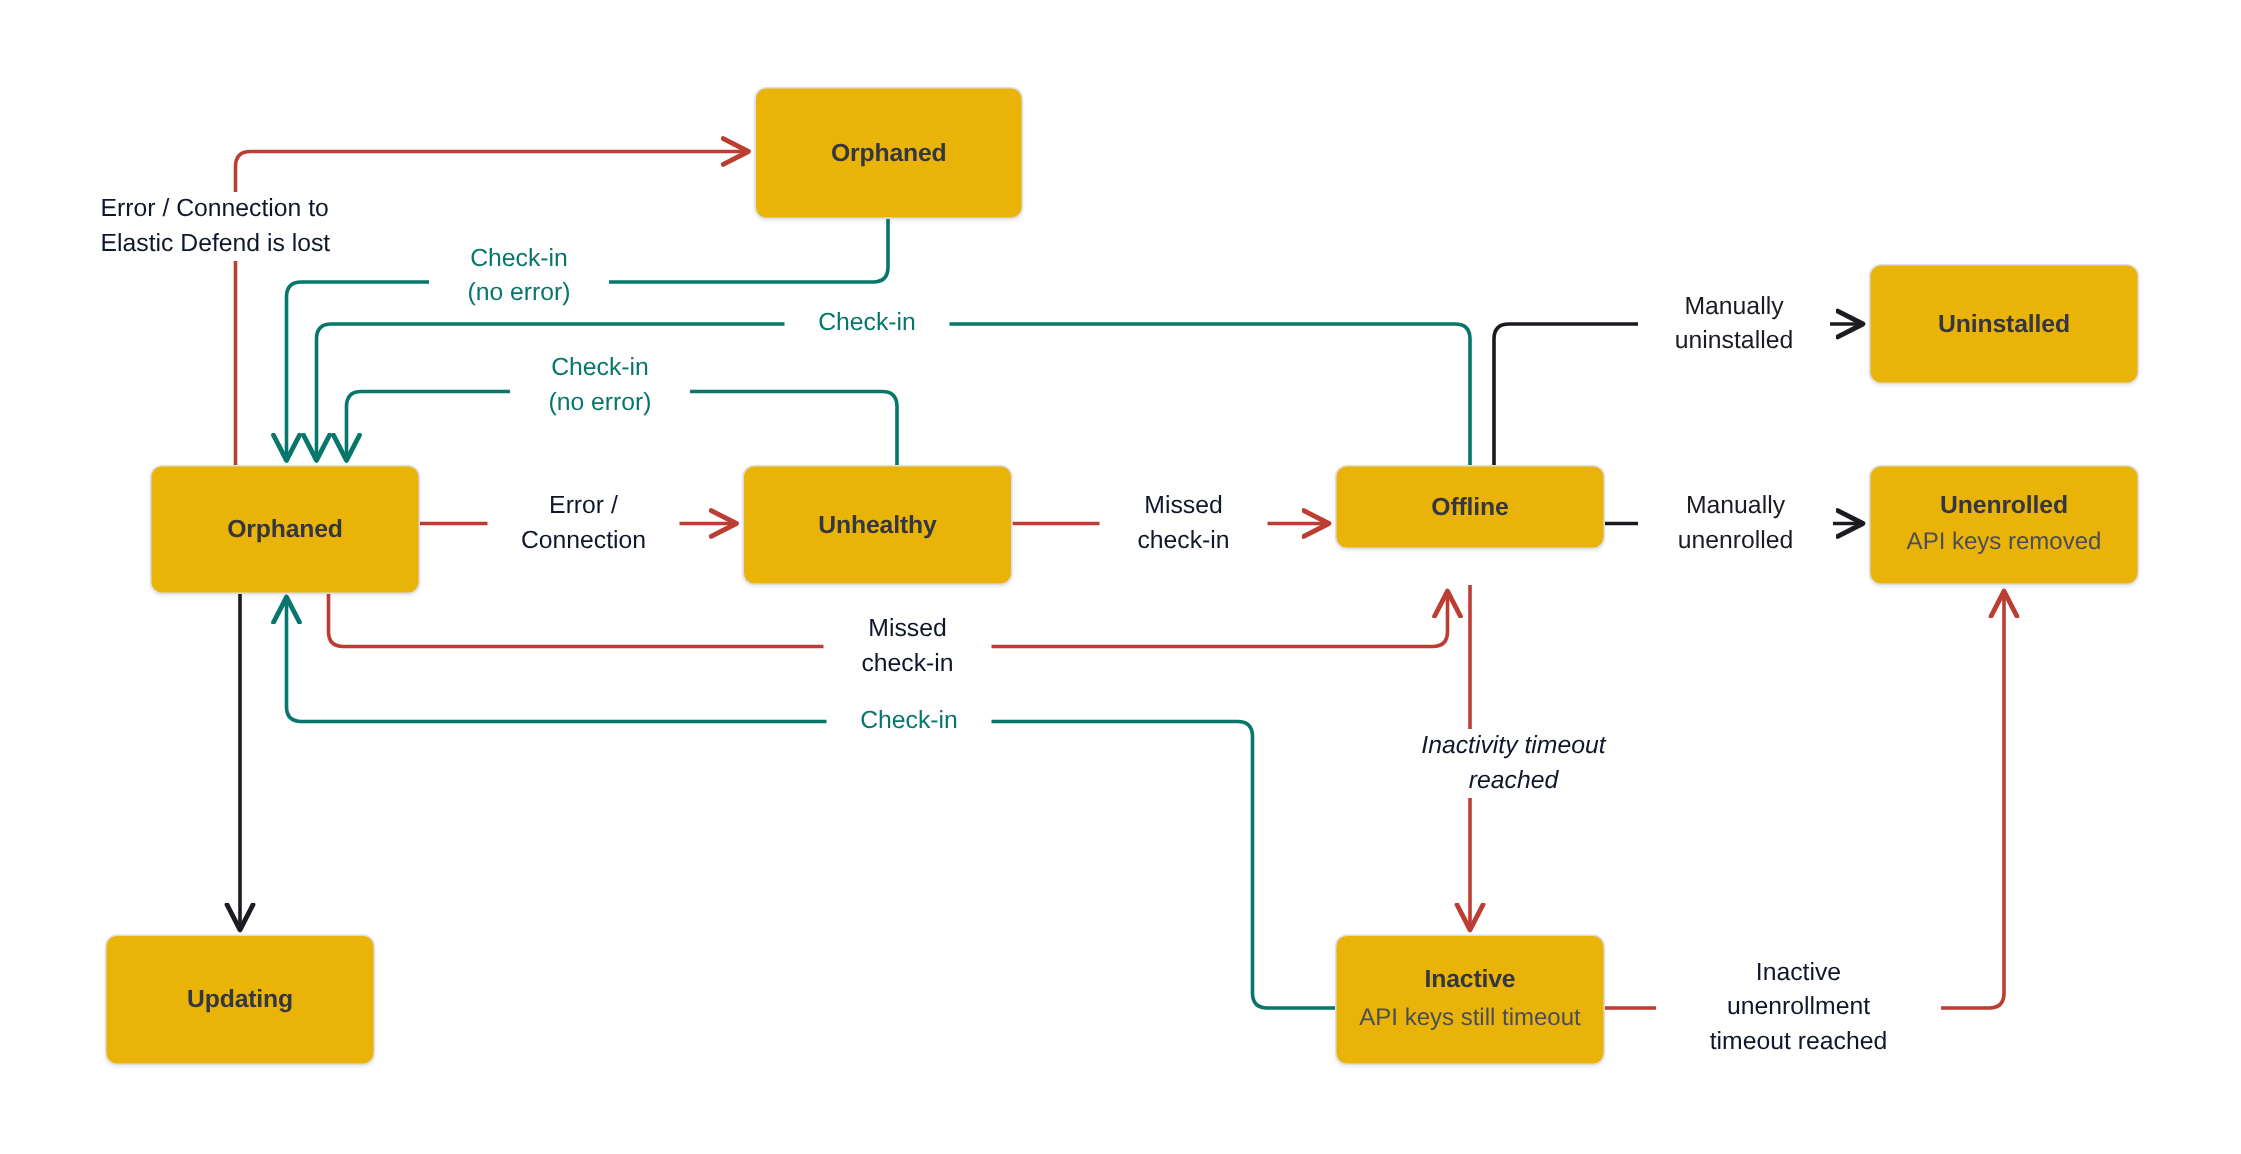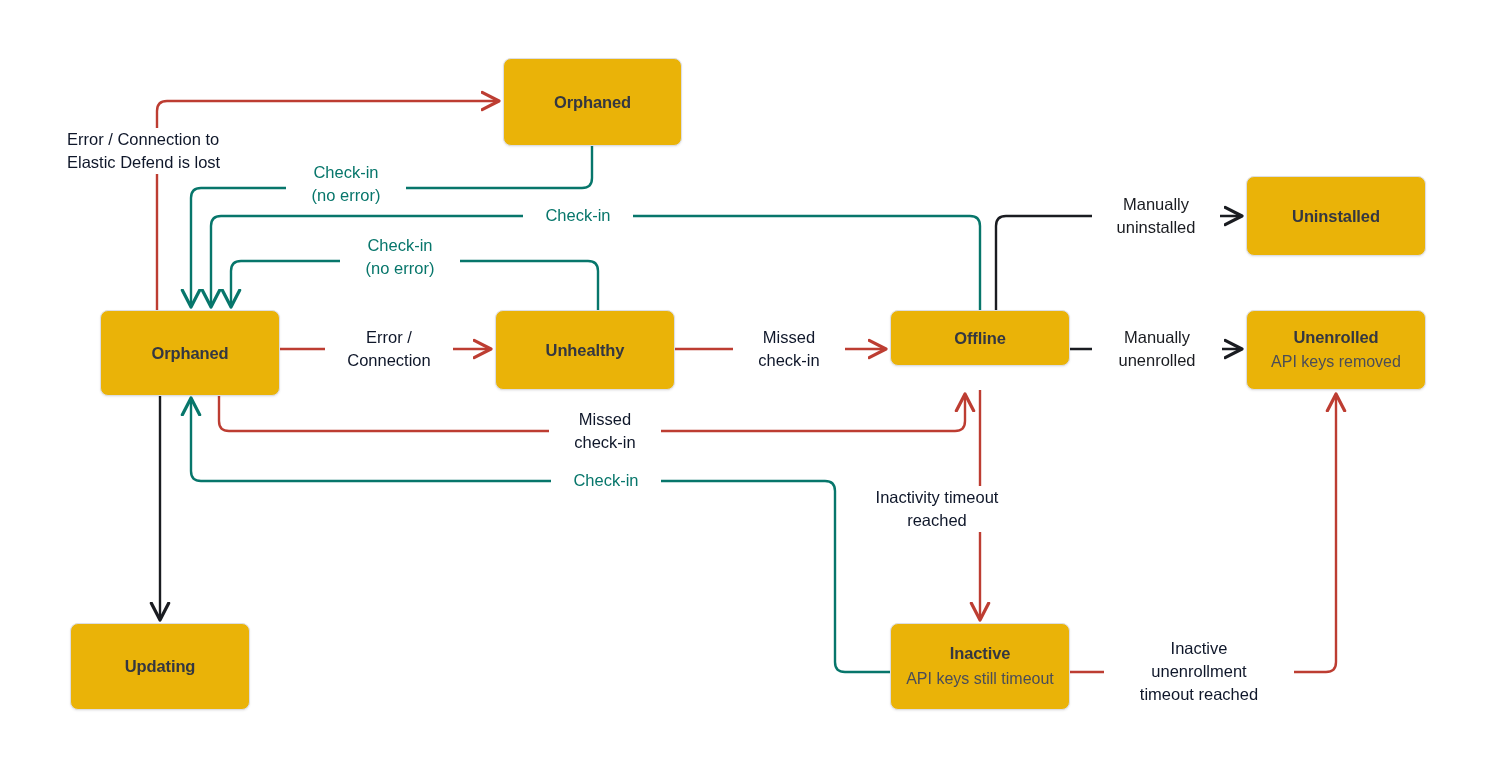--- a/index.html
+++ b/index.html
@@ -172,20 +172,20 @@
 
   <div class="edge-label lbl-teal ta-center" style="left:551px; top:469px; width:100px;">Check-in</div>
 
   <div class="edge-label lbl-black ta-center" style="left:1092px; top:193px; width:118px;">Manually
 uninstalled</div>
 
   <div class="edge-label lbl-black ta-center" style="left:1092px; top:326px; width:120px;">Manually
 unenrolled</div>
 
 
-  <div class="edge-label lbl-red ta-center" style="left:842px; top:486px; width:180px;">Inactivity timeout
+  <div class="edge-label lbl-red ta-center" style="left:914px; top:486px; width:180px;font-style:italic;">Inactivity timeout
 reached</div>
 
   <div class="edge-label lbl-red ta-center" style="left:1104px; top:637px; width:180px;">Inactive
 unenrollment
 timeout reached</div>
 
 </div>
 
 </body></html>

